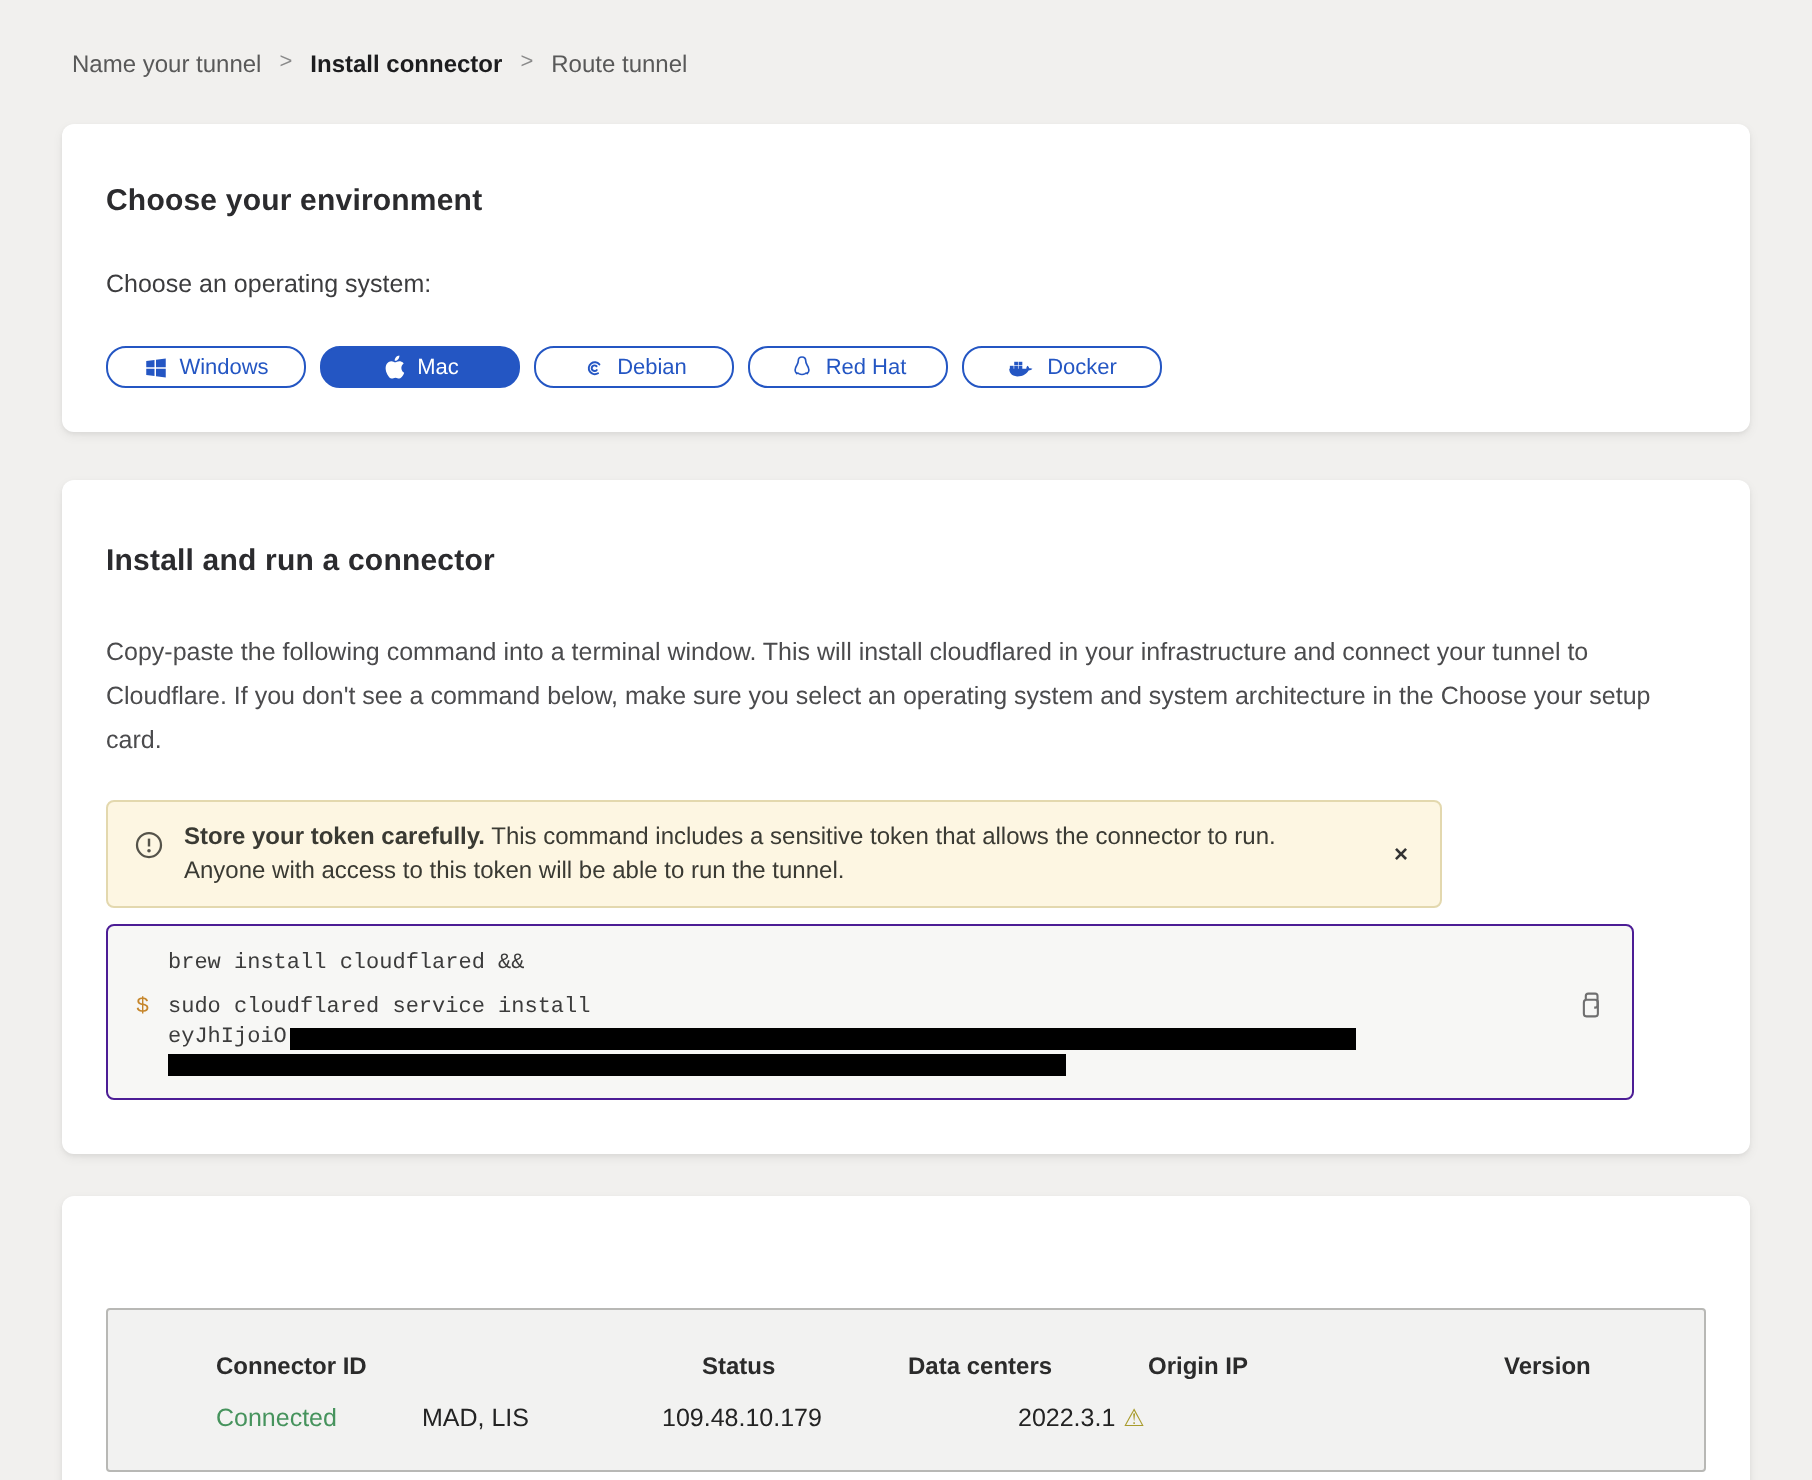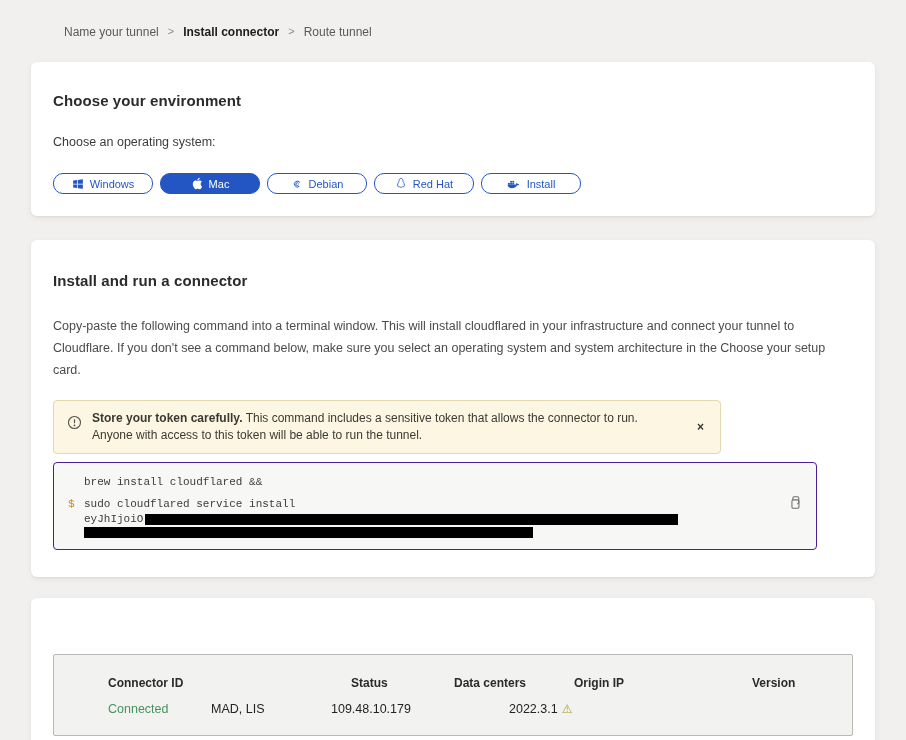--- a/index.html
+++ b/index.html
@@ -5,21 +5,21 @@
   * { margin:0; padding:0; box-sizing:border-box; }
   html,body { width:906px; height:740px; }
   body {
     background:#f1f0ee;
     font-family:"Liberation Sans", sans-serif;
     color:#333;
     overflow:hidden;
   }
 
   
-  .breadcrumb { padding:25px 0 0 36px; font-size:12px; color:#595959; display:flex; align-items:flex-start; gap:9px;margin-left:28px; }
+  .breadcrumb { padding:25px 0 0 36px; font-size:12px; color:#595959; display:flex; align-items:flex-start; gap:9px; }
   .breadcrumb .crumb { cursor:default; }
   .breadcrumb .crumb.active { font-weight:700; color:#1d1d1f; }
   .breadcrumb .sep { color:#8a8a8a; font-size:11px; }
 
   
   .card {
     background:#fff;
     margin:0 31px;
     border-radius:6px;
     box-shadow:0 1px 2px rgba(0,0,0,.05), 0 2px 6px rgba(0,0,0,.06);
@@ -151,21 +151,21 @@
       <span>
         <svg width="14" height="12" viewBox="0 0 18 14" fill="currentColor">
             <rect x="1.2" y="5.6" width="2.4" height="2.2"></rect>
             <rect x="4" y="5.6" width="2.4" height="2.2"></rect>
             <rect x="6.8" y="5.6" width="2.4" height="2.2"></rect>
             <rect x="4" y="3" width="2.4" height="2.2"></rect>
             <rect x="6.8" y="3" width="2.4" height="2.2"></rect>
             <path d="M.8 8.6h12.5c.9 0 1.8-.4 2.4-1.1-.5-.3-1.4-.5-2.1-.3-.1-.7-.5-1.3-1-1.7-.6.5-.9 1.3-.8 2H.8c0 1.1.3 2.2 1 3.1.8 1.1 2.2 1.8 4.1 1.8 3.7 0 6.5-1.7 7.8-4.8"></path>
           </svg>
       </span>
-      <span>Install</span>
+      <span>Docker</span>
     </button>
 
   </div>
 </section>
 
 <section class="card card-install">
   <h2>Install and run a connector</h2>
   <p class="install-desc">Copy-paste the following command into a terminal window. This will install cloudflared in your infrastructure and connect your tunnel to Cloudflare. If you don't see a command below, make sure you select an operating system and system architecture in the Choose your setup card.</p>
 
   <div class="banner">

